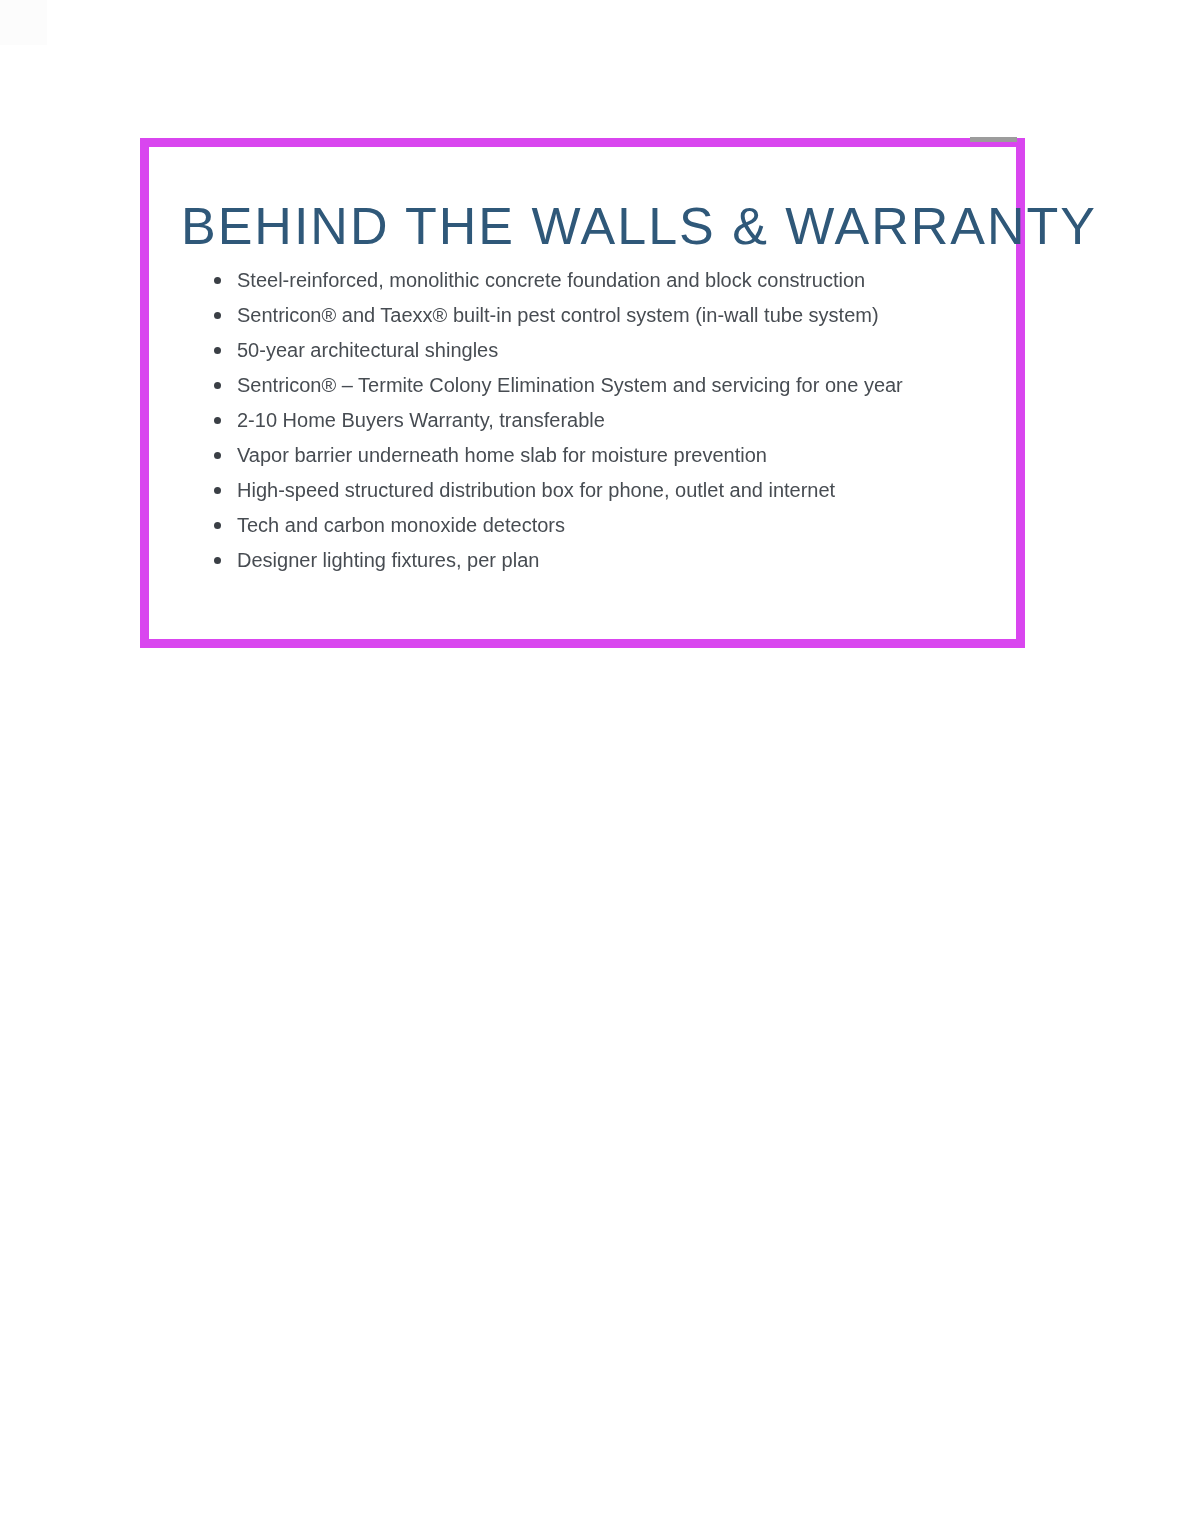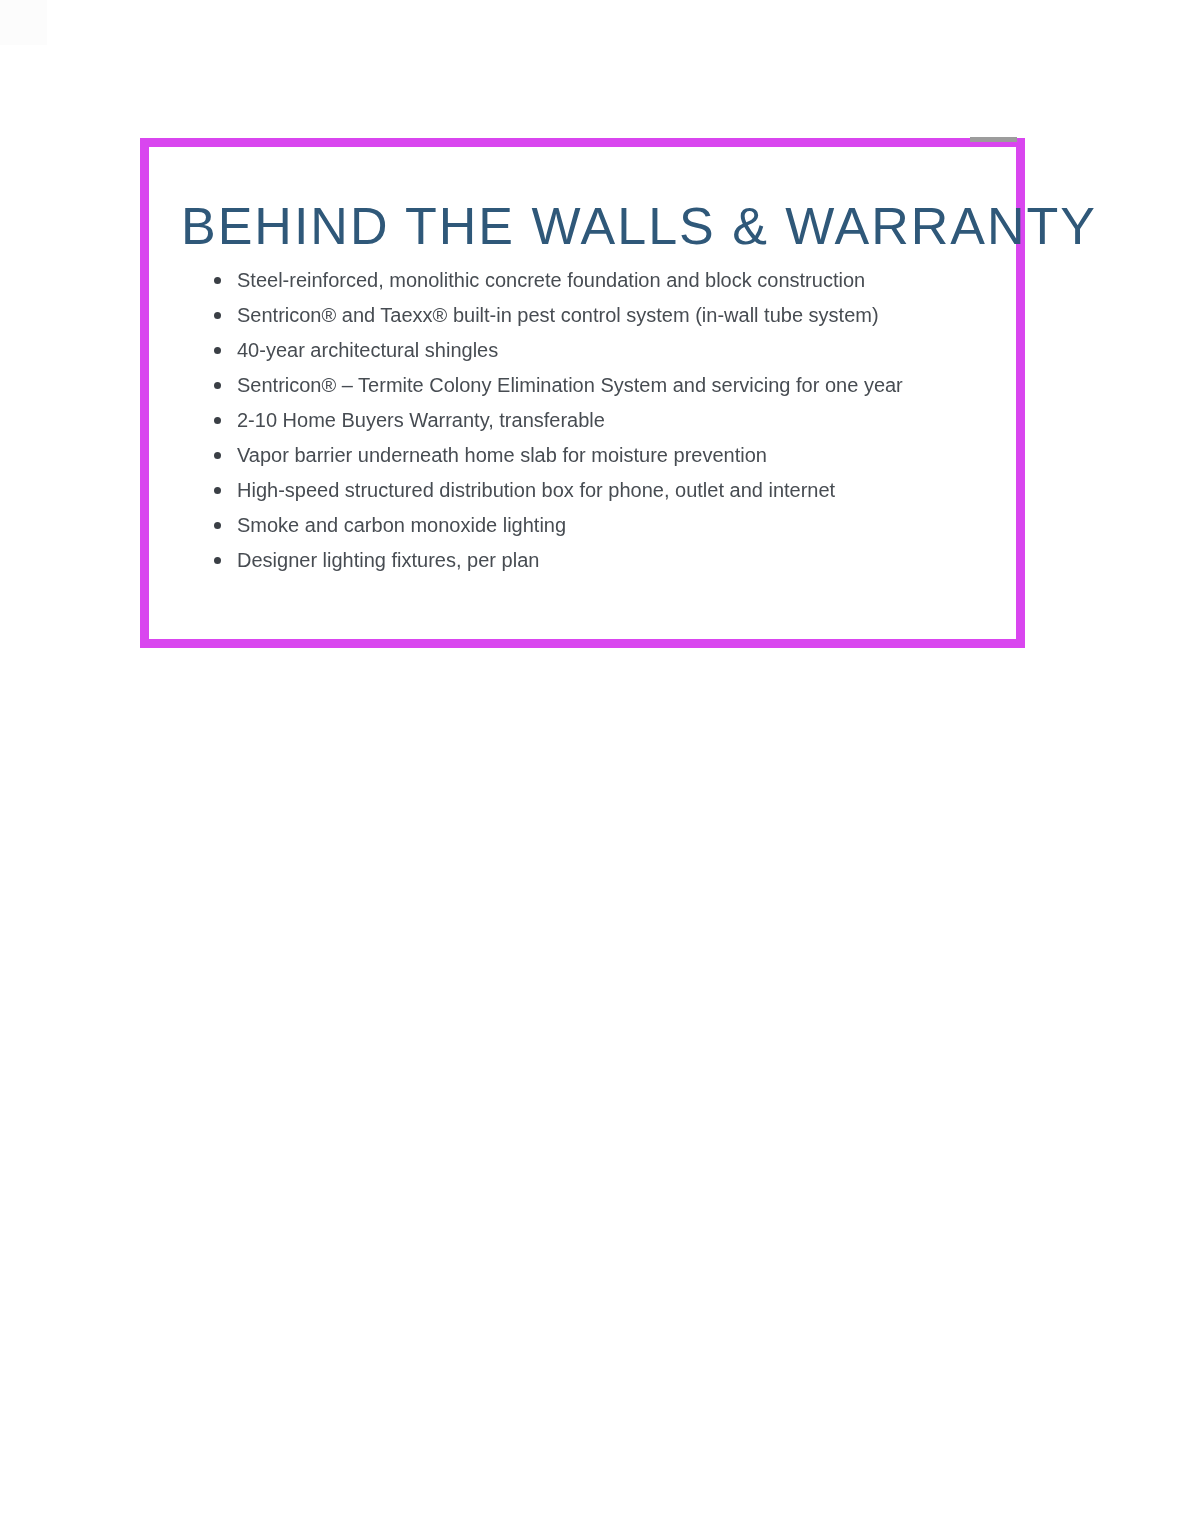--- a/index.html
+++ b/index.html
@@ -100,24 +100,24 @@
 
   <div class="border-notch"></div>
 
   <div class="card">
 
     <h1 class="card-title">BEHIND THE WALLS &amp; WARRANTY</h1>
 
     <ul class="bullet-list">
       <li><span class="dot"></span><span>Steel-reinforced, monolithic concrete foundation and block construction</span></li>
       <li><span class="dot"></span><span>Sentricon® and Taexx® built-in pest control system (in-wall tube system)</span></li>
-      <li><span class="dot"></span><span>40-year architectural shingles</span></li>
+      <li><span class="dot"></span><span>50-year architectural shingles</span></li>
       <li><span class="dot"></span><span>Sentricon® – Termite Colony Elimination System and servicing for one year</span></li>
       <li><span class="dot"></span><span>2-10 Home Buyers Warranty, transferable</span></li>
       <li><span class="dot"></span><span>Vapor barrier underneath home slab for moisture prevention</span></li>
       <li><span class="dot"></span><span>High-speed structured distribution box for phone, outlet and internet</span></li>
-      <li><span class="dot"></span><span>Smoke and carbon monoxide lighting</span></li>
+      <li><span class="dot"></span><span>Tech and carbon monoxide detectors</span></li>
       <li><span class="dot"></span><span>Designer lighting fixtures, per plan</span></li>
     </ul>
 
   </div>
 
 </div>
 
 </body></html>

